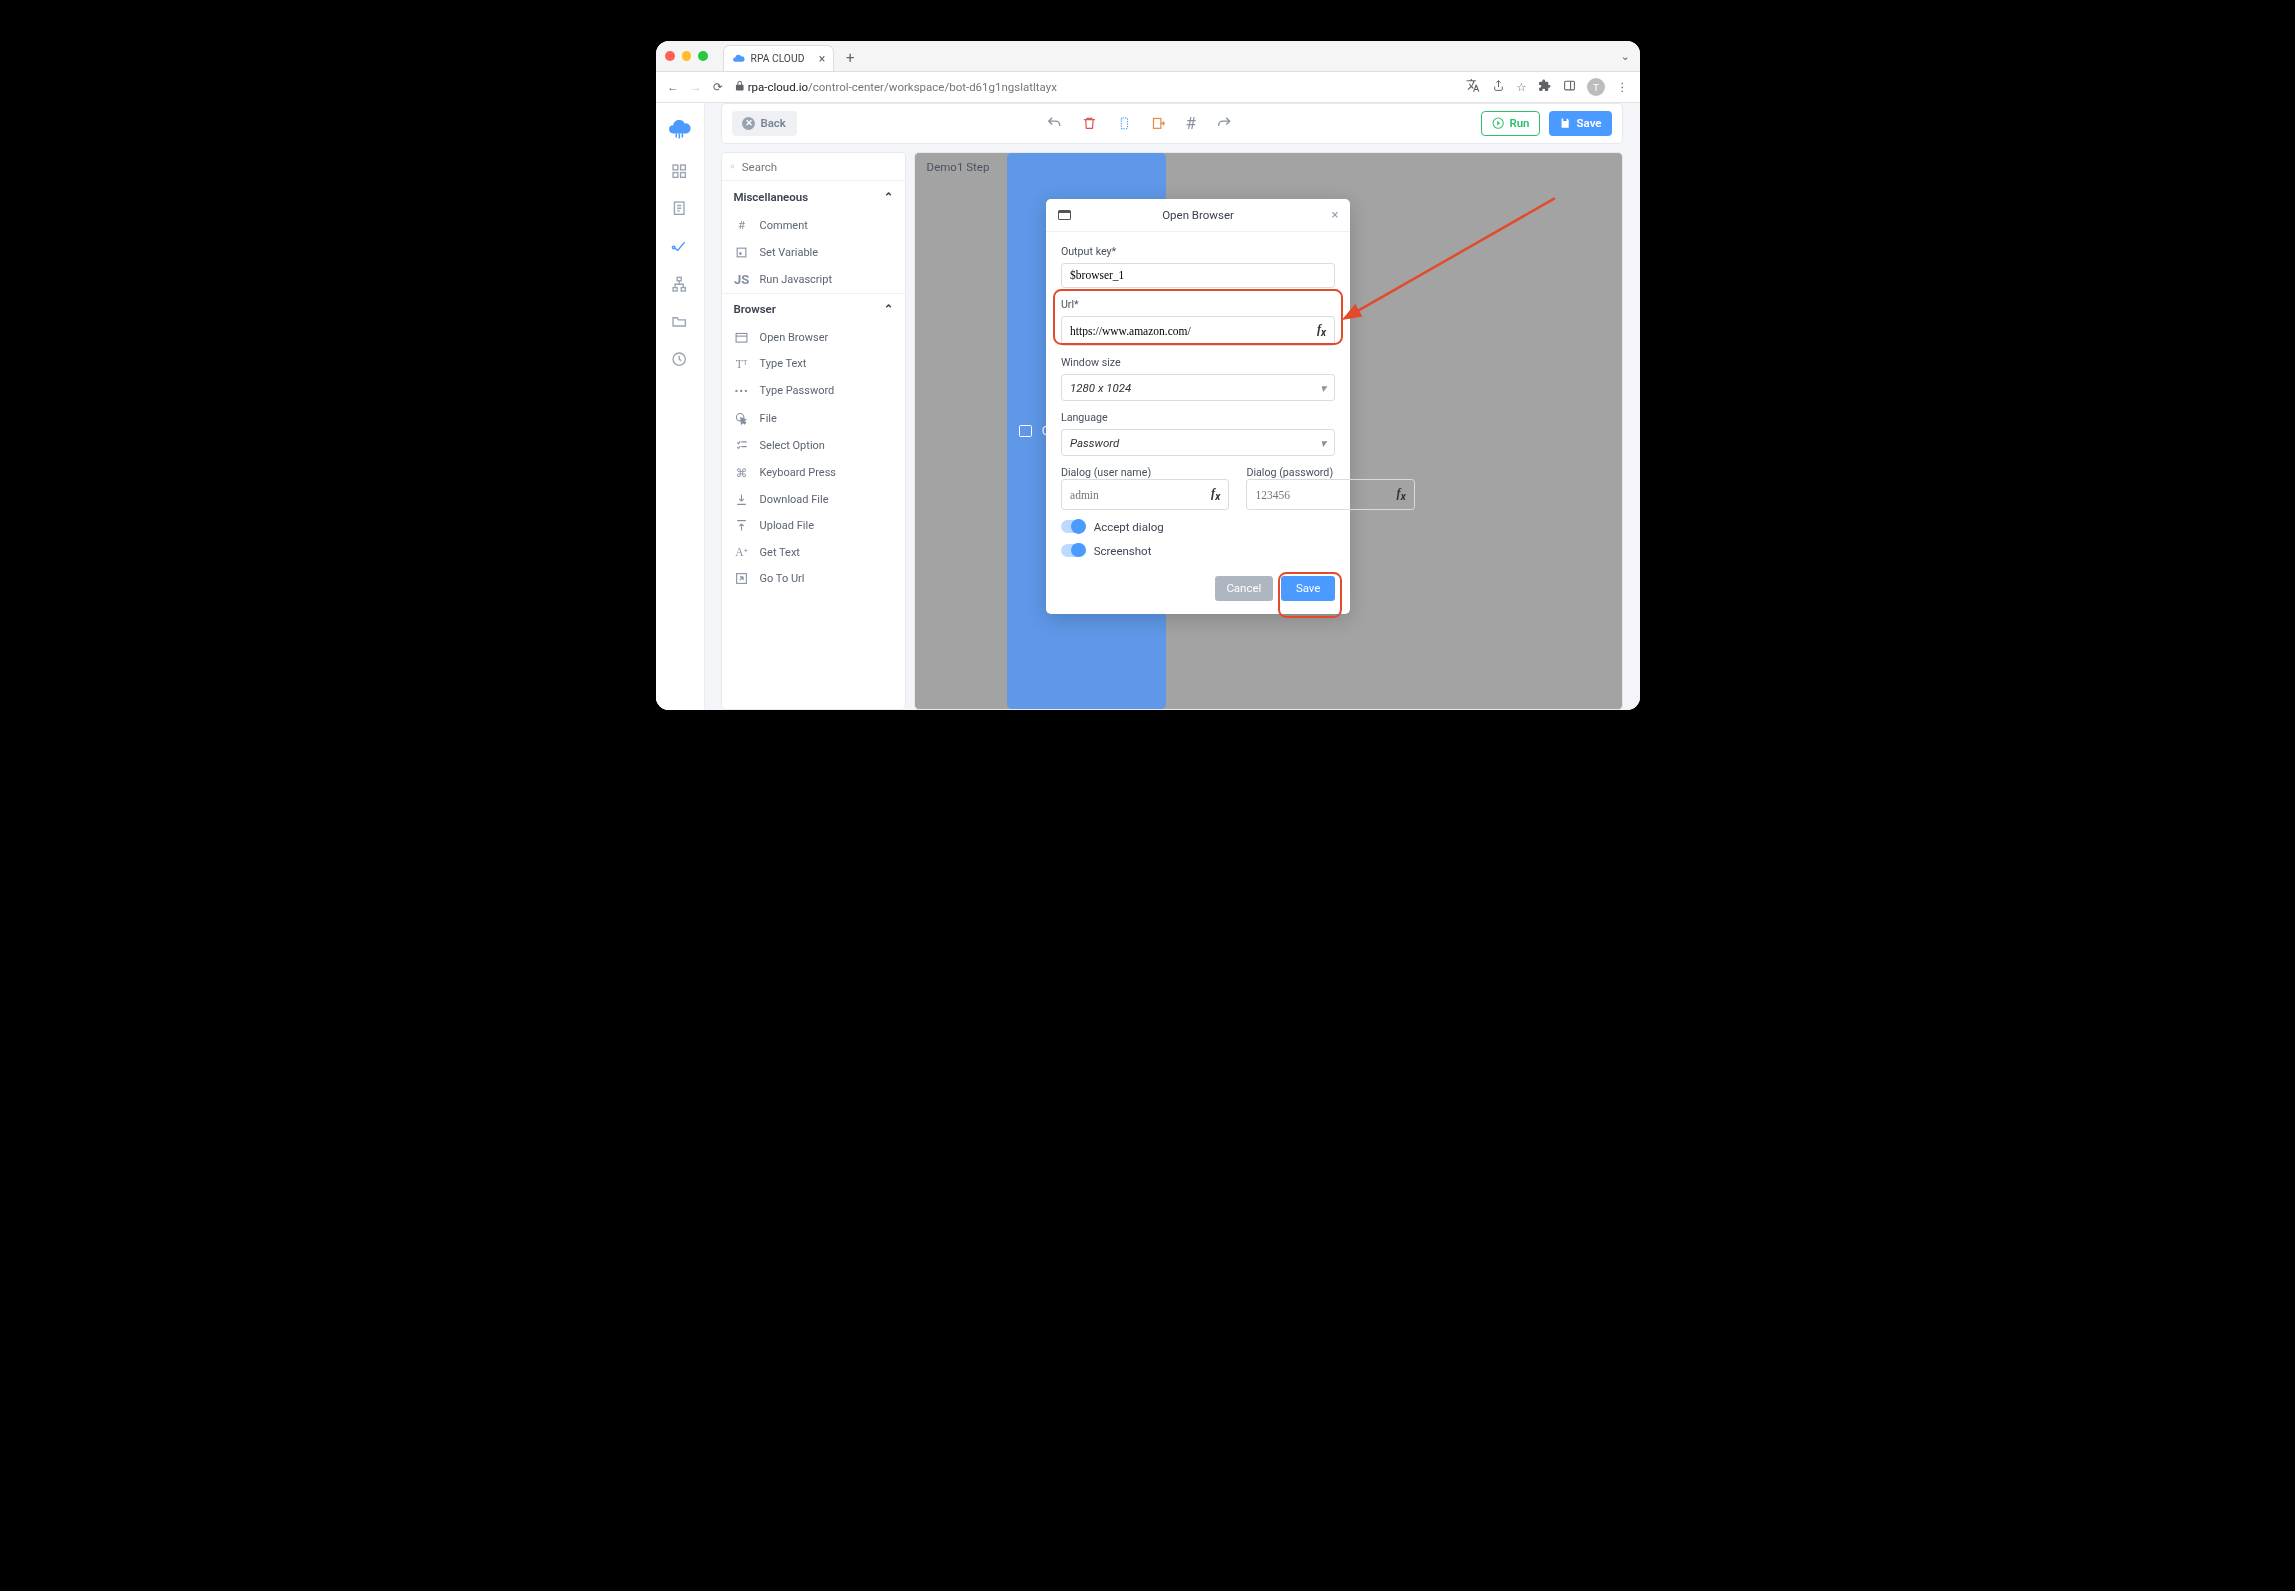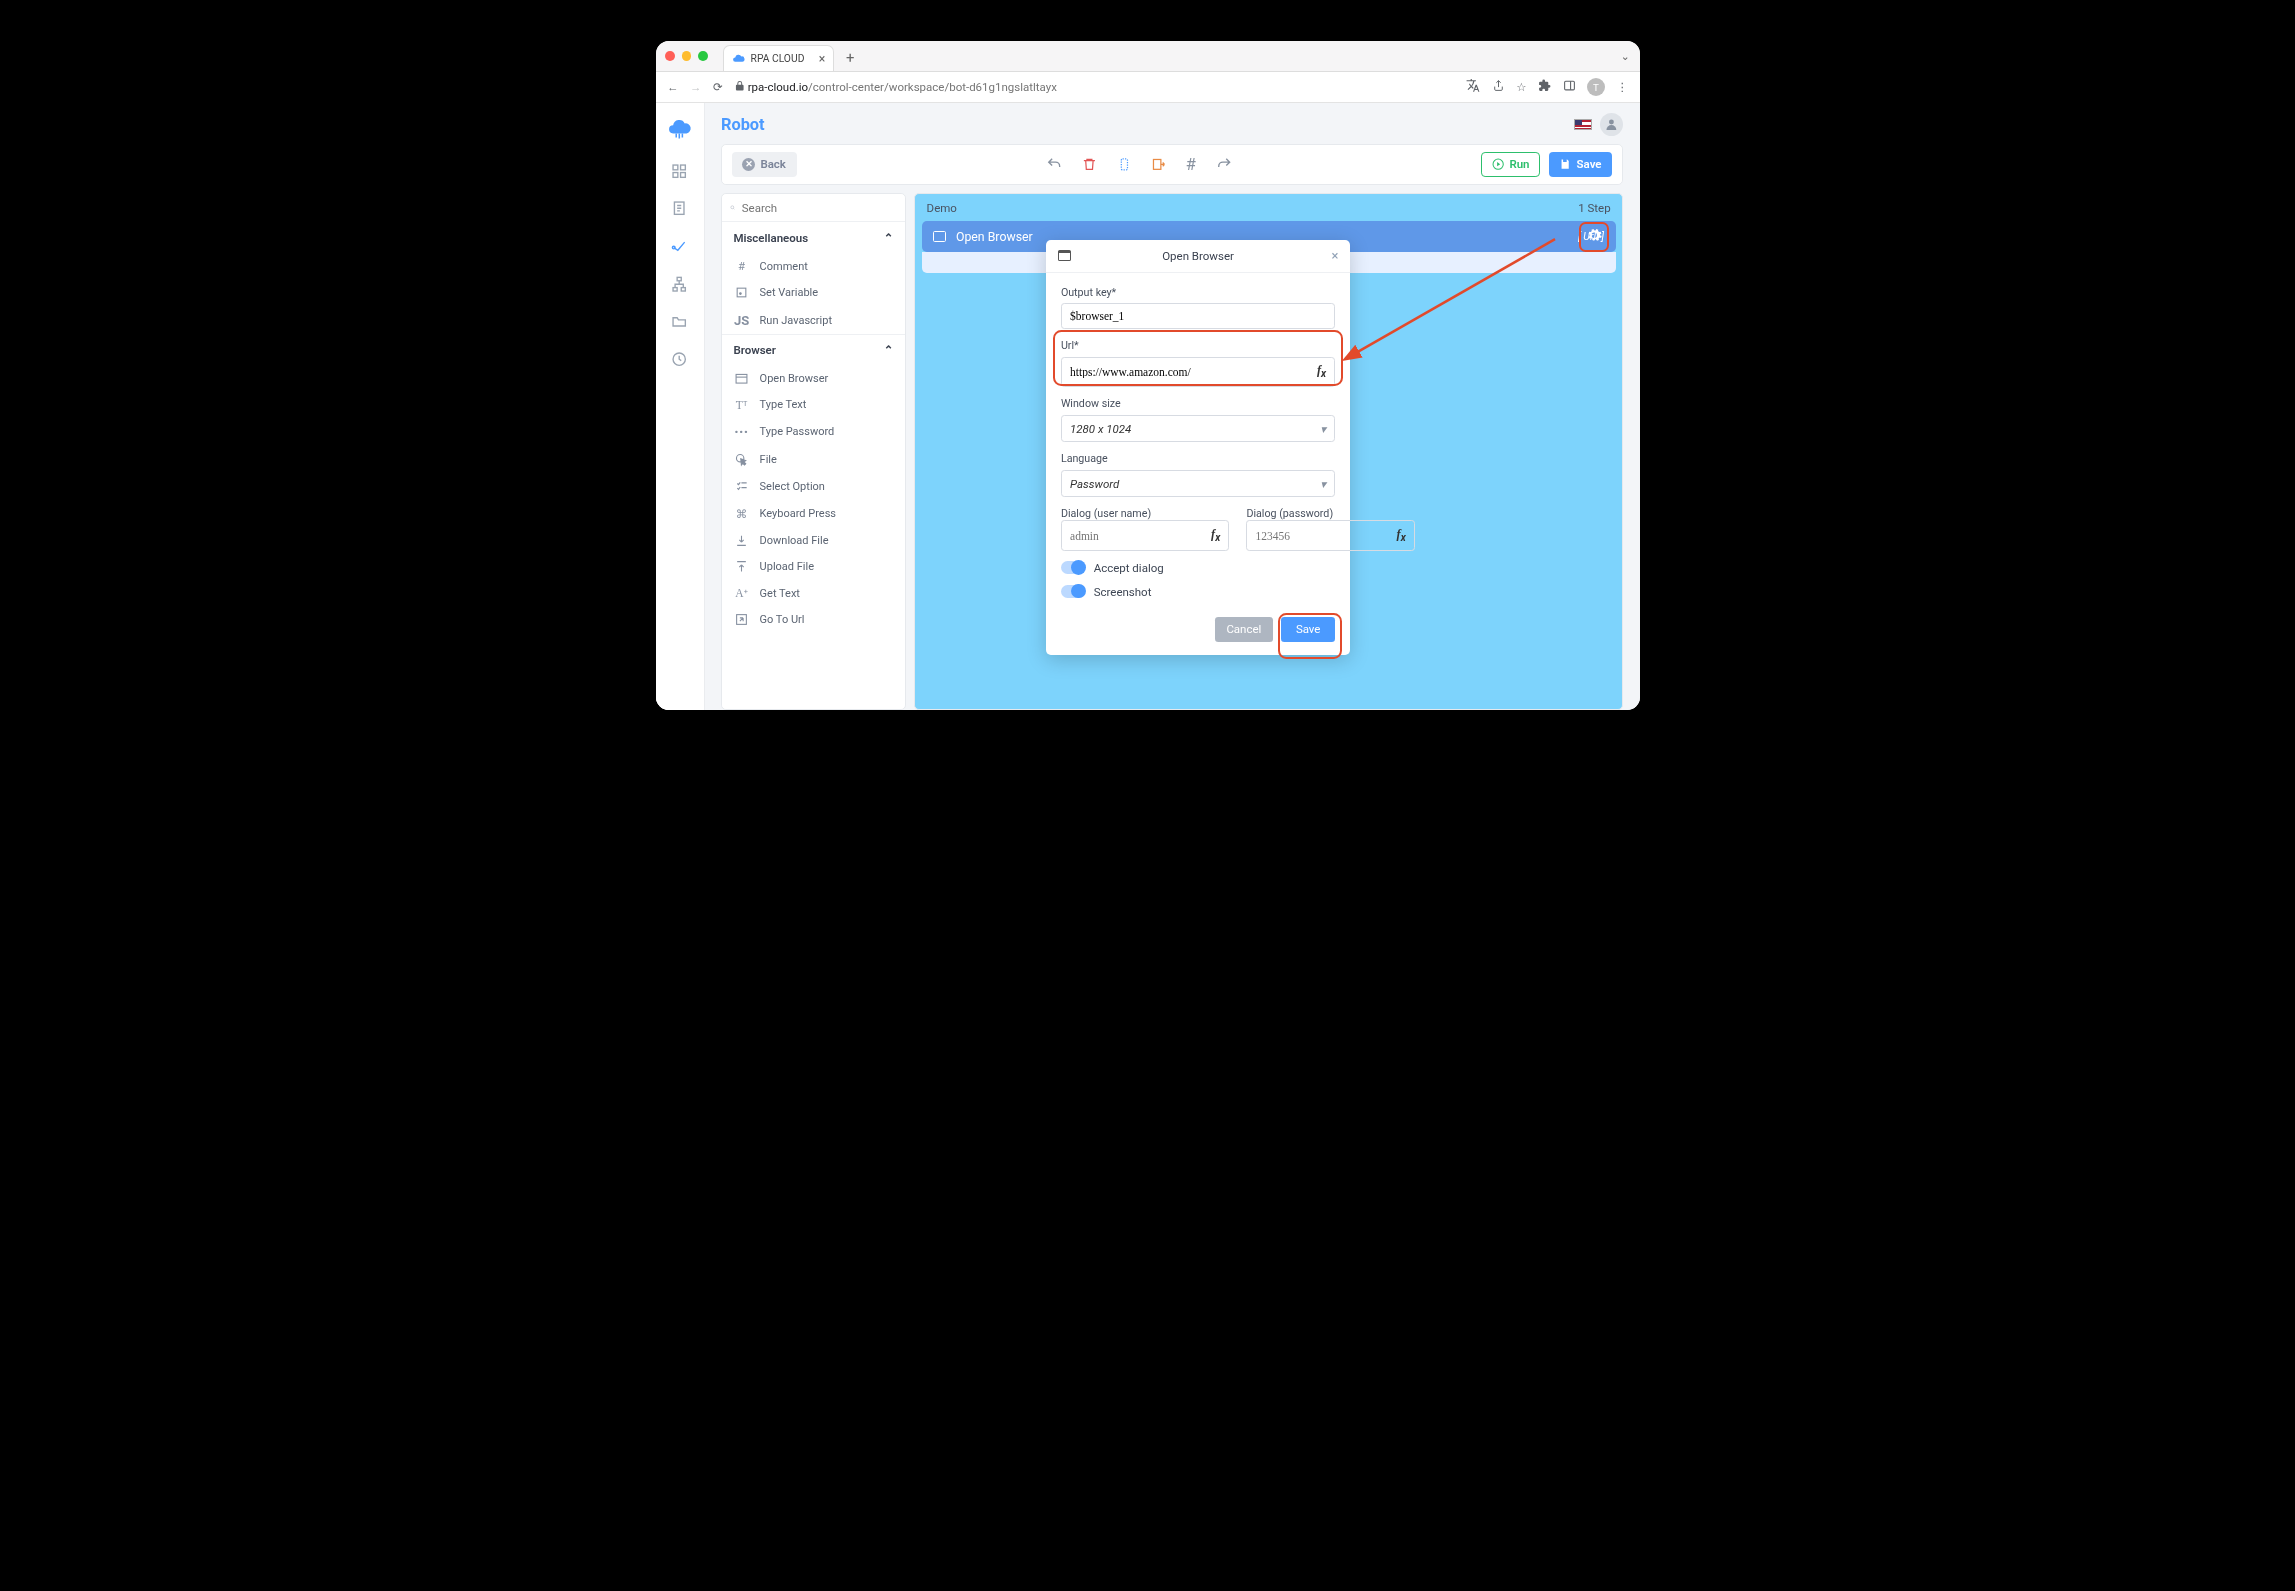--- a/index.html
+++ b/index.html
@@ -42,21 +42,21 @@
   .btn-save{background:#4b9aff;color:#fff;font-weight:600;}
   .workspace{flex:1;display:flex;margin:8.2px 16.4px 0 16.4px;gap:0;position:relative;overflow:hidden;}
   .side-panel{width:185px;background:#fff;border:0.8px solid #e6e9ed;border-radius:4.9px;display:flex;flex-direction:column;overflow:hidden;}
   .search-row{padding:6.6px 8.2px;display:flex;align-items:center;gap:6.6px;color:#9aa4b1;}
   .search-row input{border:none;outline:none;font-size:11.5px;flex:1;color:#555;}
   .scroll-area{overflow-y:auto;flex:1;}
   .scroll-area::-webkit-scrollbar{width:4.9px;} .scroll-area::-webkit-scrollbar-thumb{background:#d7dbe0;border-radius:2.5px;}
   .cat-head{padding:8.2px 11.5px;font-size:11.5px;font-weight:600;color:#3b4250;display:flex;justify-content:space-between;align-items:center;border-top:0.8px solid #eef0f3;}
   .cat-item{padding:6.6px 11.5px;font-size:11px;color:#5b6472;display:flex;align-items:center;gap:9.8px;cursor:pointer;}
   .cat-icon{width:16.4px;display:flex;justify-content:center;color:#8690a0;font-size:11.5px;}
-  .canvas{flex:1;margin-left:8.2px;background:#7dd3fc;border:0.8px solid #e6e9ed;border-radius:4.9px;display:flex;flex-direction:column;overflow:hidden;position:relative;}
+  .canvas{flex:1;margin-left:8.2px;background:#a3a3a3;border:0.8px solid #e6e9ed;border-radius:4.9px;display:flex;flex-direction:row;overflow:hidden;position:relative;}
   .canvas-head{display:flex;justify-content:space-between;padding:6.6px 11.5px;font-size:11.5px;color:#4a5260;}
   .step-row{margin:0 6.6px;background:#5f98e8;color:#fff;border-radius:4.9px;padding:8.2px 11.5px;display:flex;align-items:center;gap:9.8px;font-size:12.3px;position:relative;}
   .step-row .sq{width:13px;height:11.5px;border:1.6px solid #fff;border-radius:1.6px;}
   .step-right{margin-left:auto;display:flex;align-items:center;gap:6.6px;font-style:italic;font-size:10.7px;position:relative;}
   .step-row-sub{margin:0 6.6px;background:#e7f0ff;height:21.3px;border-radius:0 0 4.9px 4.9px;}
   .gear-highlight{position:absolute;right:-4.9px;top:-8.2px;border:2.5px solid #e24a2b;border-radius:6.6px;padding:3.3px 4.9px;}
   .popup{position:absolute;left:131px;top:46px;width:304px;background:#fff;border-radius:4.9px;box-shadow:0 4.9px 19.7px rgba(0,0,0,.18);padding:0;}
   .popup-hd{display:flex;align-items:center;padding:8.2px 11.5px;font-size:11.5px;color:#3b4250;border-bottom:0.8px solid #eef0f3;}
   .popup-hd .sq2{width:13px;height:10.7px;border:1.6px solid #555;border-radius:1.6px;border-top-width:3.3px;margin-right:auto;}
   .popup-hd .close{margin-left:auto;color:#8fa0b5;cursor:pointer;font-size:13px;}
@@ -190,32 +190,20 @@
         </div>
       <div class="rail-item">
           <svg width="16.4" height="16.4" viewBox="0 0 24 24" fill="none" stroke="#9aa4b1" stroke-width="2">
             <circle cx="12" cy="12" r="9"></circle>
             <path d="M12 7v5l3 2"></path>
           </svg>
         </div>
     </div>
 
     <div class="main">
-      <div class="page-head">
-        <div class="page-title">Robot</div>
-        <div class="head-right">
-          <div class="flag"></div>
-          <div class="avatar">
-              <svg width="14.8" height="14.8" viewBox="0 0 24 24" fill="#8892a0">
-                <circle cx="12" cy="8" r="4"></circle>
-                <path d="M4 21a8 8 0 0116 0z"></path>
-              </svg>
-            </div>
-        </div>
-      </div>
 
       <div class="toolbar">
         <div class="btn btn-back">
           <span class="x">✕</span>
           <span>Back</span>
         </div>
         <div class="tool-center">
           <span>
               <svg width="16.4" height="16.4" viewBox="0 0 24 24" fill="none" stroke="#8892a0" stroke-width="2">
                 <path d="M9 14l-5-5 5-5M4 9h10a6 6 0 016 6v1"></path>

